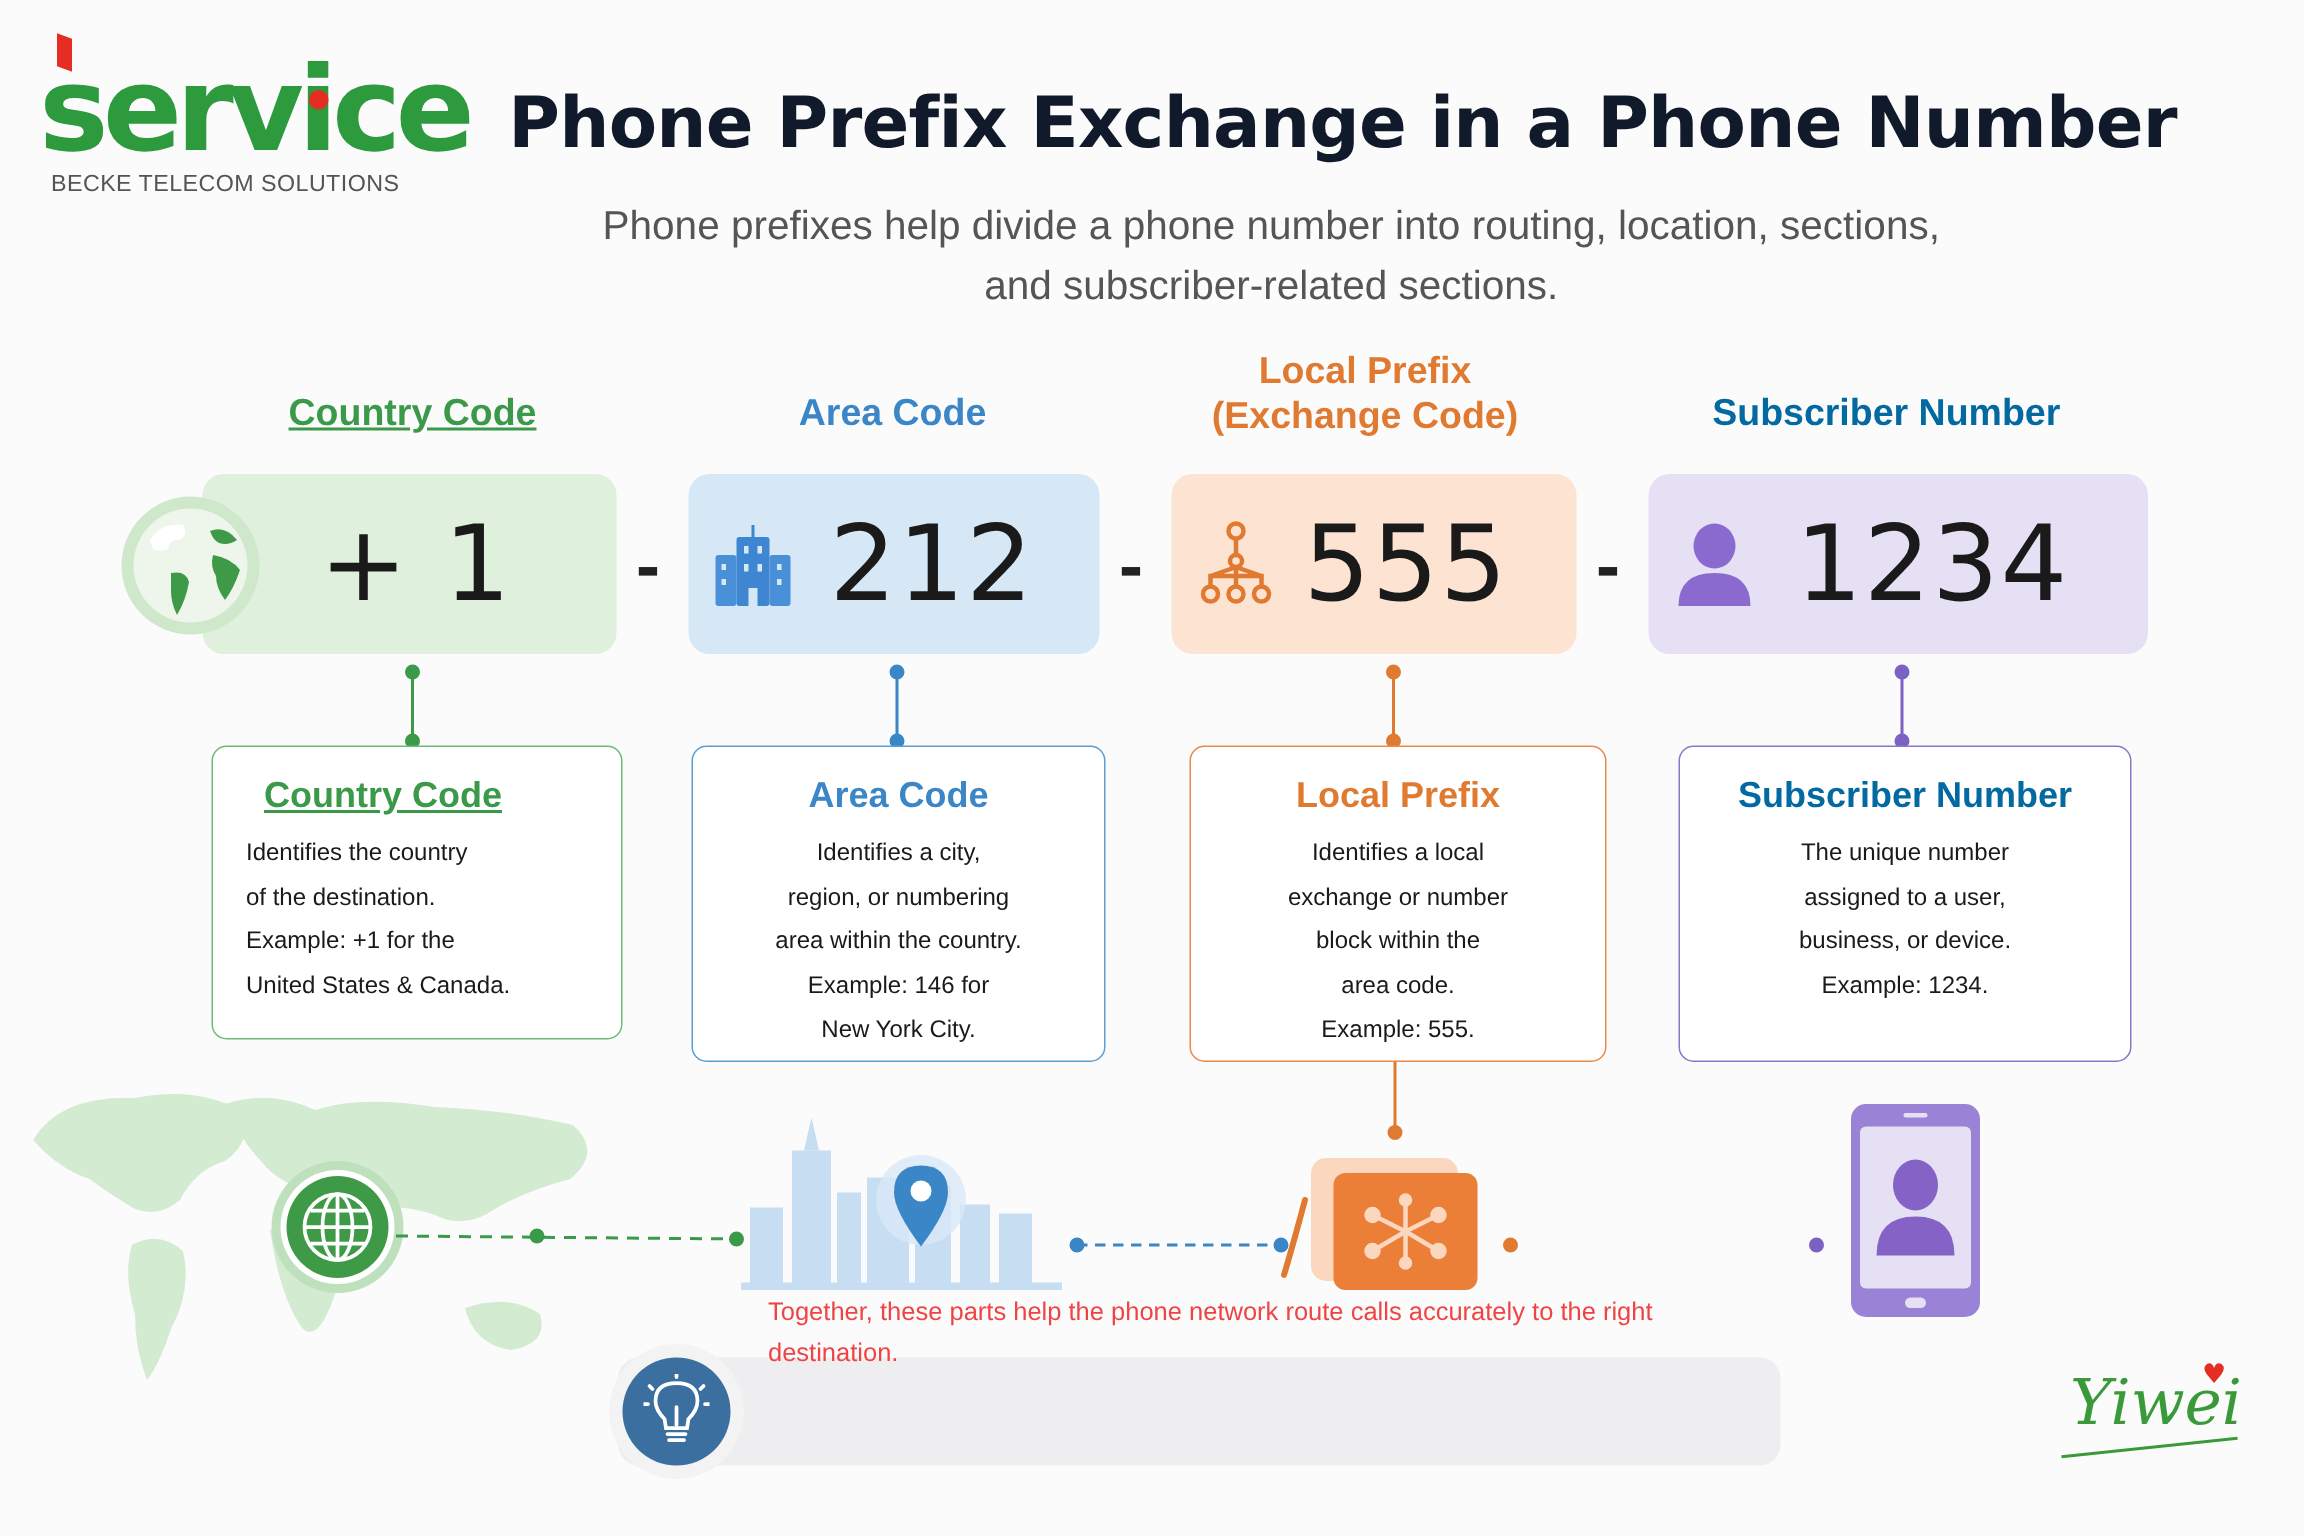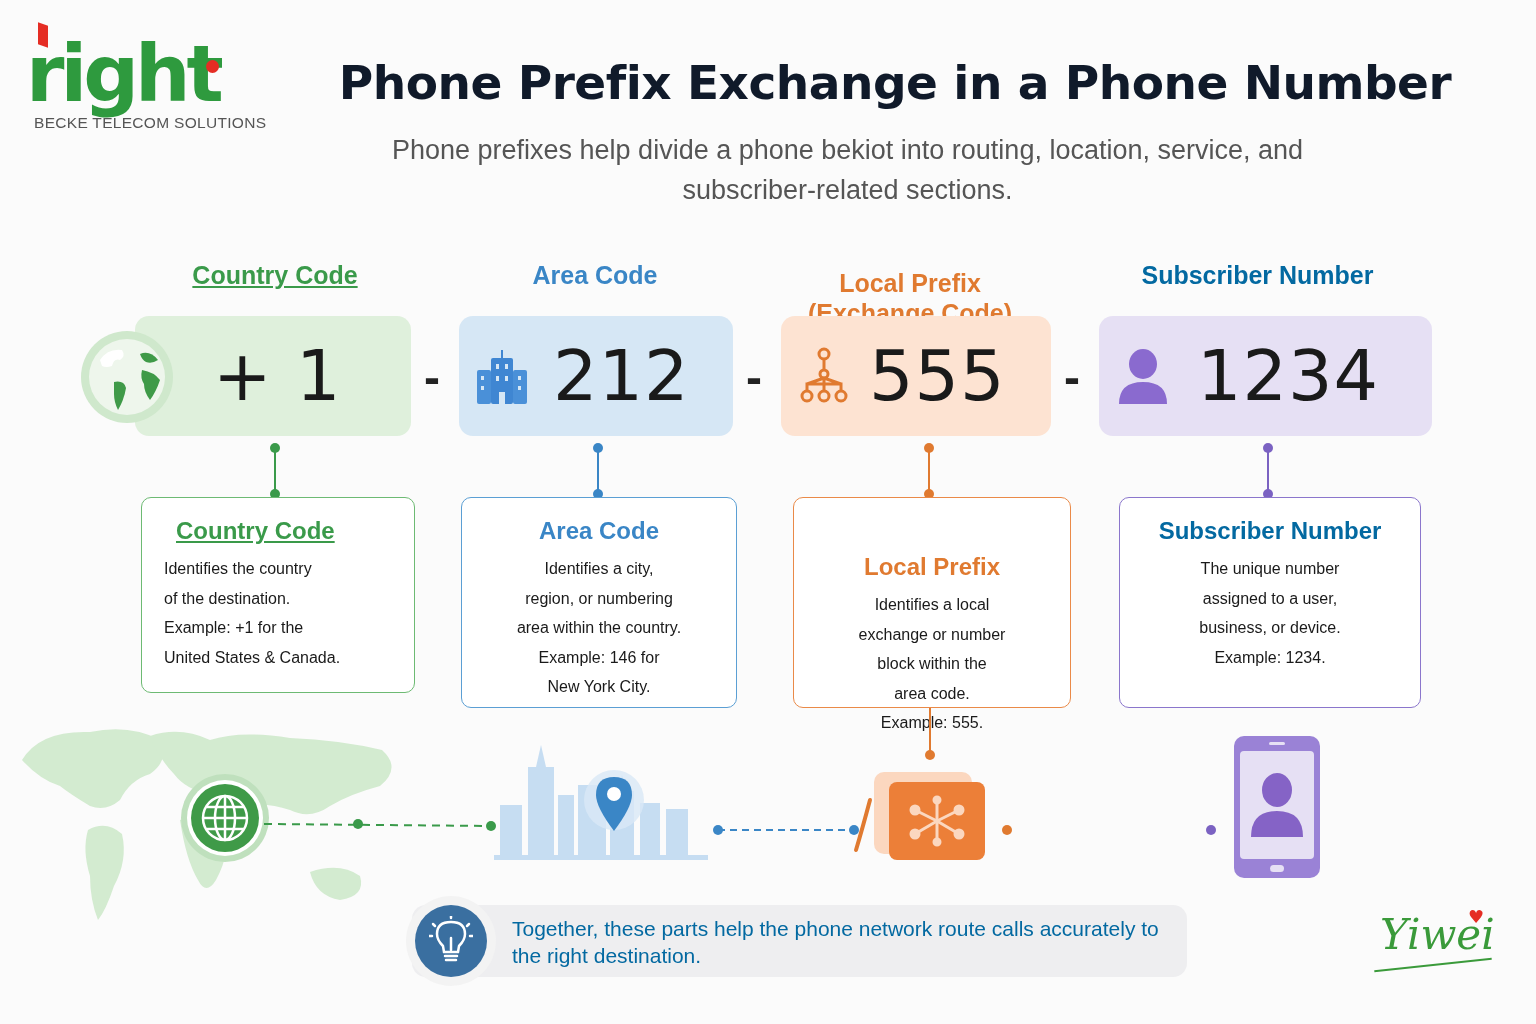--- a/index.html
+++ b/index.html
@@ -13,56 +13,56 @@
   .logo-flag { position: absolute; left: 12px; top: 0; width: 10px; height: 22px; background: #e52d24; transform: skewY(20deg); }
   .logo-dot { position: absolute; left: 180px; top: 36px; width: 13px; height: 13px; border-radius: 50%; background: #e52d24; }
   .logo-sub { position: absolute; left: 8px; top: 90px; font-size: 15.5px; letter-spacing: 0.3px; color: #555; white-space: nowrap; }
 
   
   .title { left: 330px; top: 55px; width: 1130px; text-align: center; font-family: "DejaVu Sans", sans-serif; font-weight: bold; font-size: 47px; color: #101a2a; letter-spacing: -0.5px; }
   .subtitle { left: 380px; top: 130px; width: 935px; text-align: center; font-size: 27px; line-height: 40px; color: #555; }
 
   
   .col-head { text-align: center; font-weight: bold; font-size: 25px; line-height: 30px; }
-  .c-green { color: #3a9a4a; text-decoration: underline; } .c-blue { color: #3a86c6; } .c-orange { color: #e07a30; margin-top: 36px; } .c-purple { color: #0369a1; }
+  .c-green { color: #3a9a4a; text-decoration: underline; } .c-blue { color: #3a86c6; } .c-orange { color: #e07a30; } .c-purple { color: #0369a1; }
 
   
   .num-box { top: 316px; height: 120px; border-radius: 14px; display: flex; align-items: center; }
   .num-text { font-family: "DejaVu Sans", sans-serif; font-size: 70px; color: #1a1a1a; font-weight: normal; letter-spacing: 1px; }
   .dash { top: 350px; font-size: 48px; font-weight: bold; color: #222; }
 
   
   .vline { width: 2px; }
   .dot { width: 10px; height: 10px; border-radius: 50%; }
 
   
   .card { top: 497px; border: 1.5px solid; border-radius: 10px; background: #fff; padding-top: 18px; }
   .card h3 { font-size: 24px; font-weight: bold; line-height: 30px; margin-bottom: 8px; }
   .card p { font-size: 16px; line-height: 29.5px; color: #1a1a1a; white-space: pre-line; }
 
   
   .note { left: 412px; top: 905px; width: 775px; height: 72px; background: #eeeef0; border-radius: 14px; }
   .note-icon { left: 406px; top: 896px; width: 90px; height: 90px; border-radius: 50%; background: #f3f3f3; display: flex; align-items: center; justify-content: center; }
   .note-icon-inner { width: 72px; height: 72px; border-radius: 50%; background: #3a6fa0; display: flex; align-items: center; justify-content: center; }
-  .note-text { left: 512px; top: 915px; width: 670px; font-size: 21px; line-height: 27px; color: #0369a1; }
+  .note-text { left: 512px; top: 861px; width: 670px; font-size: 17px; line-height: 27px; color: #ef4444; }
 
   .signature { left: 1380px; top: 910px; font-family: "DejaVu Serif", serif; font-style: italic; font-size: 42px; color: #3a9a3a; }
 </style>
 </head>
 <body>
 
 <div class="abs logo">
   <div class="logo-flag"></div>
-  <div class="logo-word">right</div>
+  <div class="logo-word">service</div>
   <div class="logo-dot"></div>
   <div class="logo-sub">BECKE TELECOM SOLUTIONS</div>
 </div>
 
 <h1 class="abs title">Phone Prefix Exchange in a Phone Number</h1>
-<p class="abs subtitle">Phone prefixes help divide a phone bekiot into routing, location, service, and subscriber-related sections.</p>
+<p class="abs subtitle">Phone prefixes help divide a phone number into routing, location, sections, and subscriber-related sections.</p>
 
 <div class="abs col-head c-green" style="left:140px; top:260px; width:270px;">Country Code</div>
 <div class="abs col-head c-blue" style="left:460px; top:260px; width:270px;">Area Code</div>
 <div class="abs col-head c-orange" style="left:770px; top:232px; width:280px; white-space:pre-line;">Local Prefix
 (Exchange Code)</div>
 <div class="abs col-head c-purple" style="left:1100px; top:260px; width:315px;">Subscriber Number</div>
 
 <div class="abs num-box" style="left:135px; width:276px; background:#dff0dc;">
   <span class="num-text" style="margin-left:78px;">+ 1</span>
 </div>

